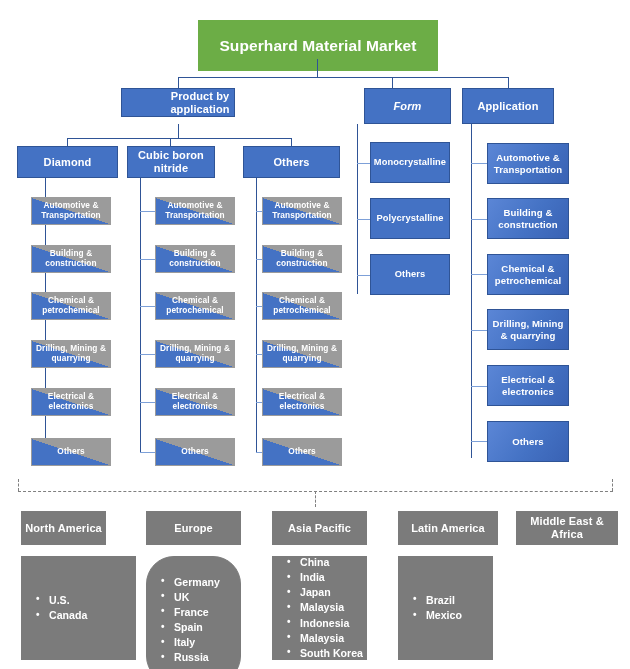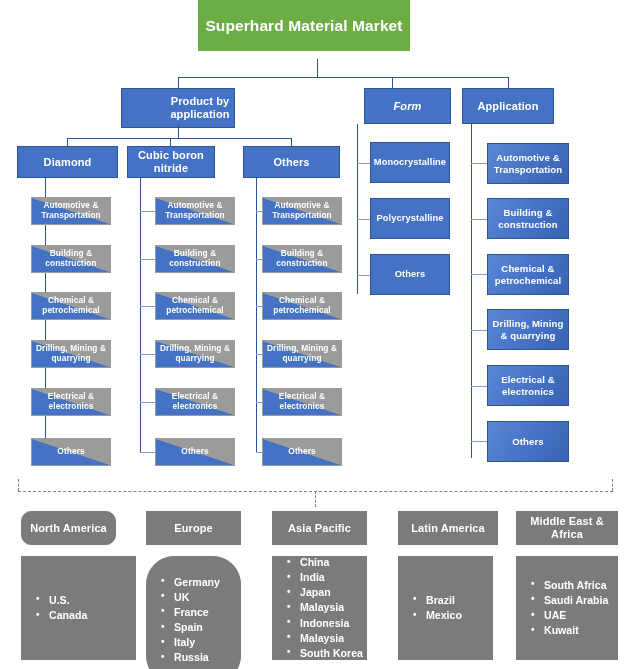--- a/index.html
+++ b/index.html
@@ -88,31 +88,31 @@
   .dash-v {
     position: absolute; width: 0;
     border-left: 1px dashed #808080;
   }
 </style>
 </head>
 <body>
 
 <div id="chart">
 
-  <div class="box box-root" style="left:198px; top:0; width:212px; height:51px;">
+  <div class="box box-root" style="left:198px; top:20px; width:240px; height:51px;">
     <span>Superhard Material Market</span>
   </div>
 
   <div class="ln ln-v" style="left:317px; top:59px; width:1px; height:18px;"></div>
   <div class="ln ln-h" style="left:178px; top:77px; width:330px; height:1px;"></div>
   <div class="ln ln-v" style="left:178px; top:77px; width:1px; height:11px;"></div>
   <div class="ln ln-v" style="left:392px; top:77px; width:1px; height:11px;"></div>
   <div class="ln ln-v" style="left:508px; top:77px; width:1px; height:11px;"></div>
 
-  <div class="box box-blue" style="left:121px; top:88px; width:114px; height:40px;padding-left:44px;">
+  <div class="box box-blue" style="left:121px; top:88px; width:114px; height:29px;padding-left:44px;">
     <span>Product by application</span>
   </div>
   <div class="box box-blue" style="left:364px; top:88px; width:87px; height:36px;font-style:italic;">
     <span>Form</span>
   </div>
   <div class="box box-blue" style="left:462px; top:88px; width:92px; height:36px;">
     <span>Application</span>
   </div>
 
   <div class="ln ln-v" style="left:178px; top:124px; width:1px; height:14px;"></div>
@@ -252,21 +252,21 @@
     </div>
   <div class="box box-blue-grad" style="left:487px; top:421px; width:82px; height:41px;">
     <span>Others</span>
     </div>
 
   <div class="dash-v" style="left:18px; top:479px; height:12px;"></div>
   <div class="dash-h" style="left:18px; top:491px; width:595px;"></div>
   <div class="dash-v" style="left:612px; top:479px; height:12px;"></div>
   <div class="dash-v" style="left:315px; top:491px; height:16px;"></div>
 
-  <div class="box box-grey" style="left:21px; top:511px; width:95px; height:34px;border-radius:10px;">
+  <div class="box box-grey" style="left:21px; top:511px; width:85px; height:34px;">
     <span>North America</span>
     </div>
   <div class="box box-grey" style="left:146px; top:511px; width:95px; height:34px;">
     <span>Europe</span>
     </div>
   <div class="box box-grey" style="left:272px; top:511px; width:95px; height:34px;">
     <span>Asia Pacific</span>
     </div>
   <div class="box box-grey" style="left:398px; top:511px; width:100px; height:34px;">
     <span>Latin America</span>
@@ -301,22 +301,14 @@
         <li>Malaysia</li>
         <li>South Korea</li>
       </ul>
   </div>
   <div class="box-grey-list" style="position:absolute; left:398px; top:556px; width:95px; height:104px;">
     <ul>
         <li>Brazil</li>
         <li>Mexico</li>
       </ul>
   </div>
-  <div class="box-grey-list" style="position:absolute; left:516px; top:556px; width:102px; height:104px;">
-    <ul>
-        <li>South Africa</li>
-        <li>Saudi Arabia</li>
-        <li>UAE</li>
-        <li>Kuwait</li>
-      </ul>
-  </div>
 
 </div>
 
 </body></html>

